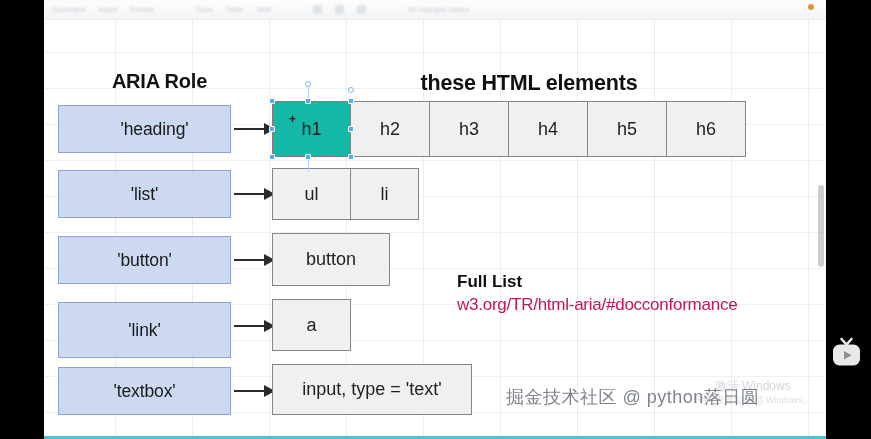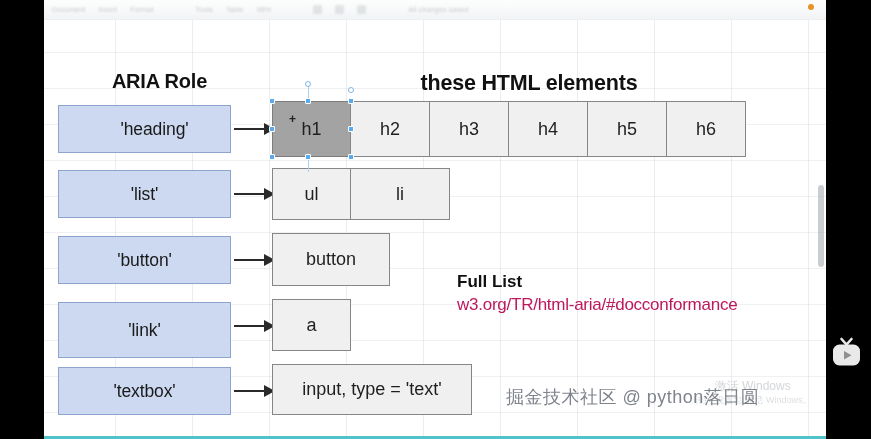--- a/index.html
+++ b/index.html
@@ -109,21 +109,21 @@
 
   
   .el-box {
     position:absolute;
     background:#f0f0f0;
     border:1px solid #868686;
     display:flex; align-items:center; justify-content:center;
     font-size:18px;
     color:#1f1f1f;
   }
-  .el-box.selected { background:#a3a3a3; border-color:#7d7d7d; }
+  .el-box.selected { background:#14b8a6; border-color:#7d7d7d; }
 
   
   .arrow { position:absolute; height:12px; }
   .arrow .shaft {
     position:absolute; left:0; top:5px;
     height:2px; background:#2a2a2a;
   }
   .arrow .head {
     position:absolute; top:0;
     width:0; height:0;
@@ -285,21 +285,21 @@
       <div class="el-box" style="left:464px; top:101px; width:80px; height:56px;">h4</div>
       <div class="el-box" style="left:543px; top:101px; width:80px; height:56px;">h5</div>
       <div class="el-box" style="left:622px; top:101px; width:80px; height:56px;">h6</div>
 
       <div class="role-box" style="left:14px;  top:170px; width:173px; height:48px;">'list'</div>
       <div class="arrow" style="left:190px; top:188px; width:42px;">
         <div class="shaft" style="width:31px;"></div>
           <div class="head" style="left:30px;"></div>
       </div>
       <div class="el-box" style="left:228px; top:168px; width:79px; height:52px;">ul</div>
-      <div class="el-box" style="left:306px; top:168px; width:100px; height:52px;">li</div>
+      <div class="el-box" style="left:306px; top:168px; width:69px; height:52px;">li</div>
 
       <div class="role-box" style="left:14px;  top:236px; width:173px; height:48px;">'button'</div>
       <div class="arrow" style="left:190px; top:254px; width:42px;">
         <div class="shaft" style="width:31px;"></div>
           <div class="head" style="left:30px;"></div>
       </div>
       <div class="el-box" style="left:228px; top:233px; width:118px; height:53px;">button</div>
 
       <div class="role-box" style="left:14px;  top:302px; width:173px; height:56px;">'link'</div>
       <div class="arrow" style="left:190px; top:320px; width:42px;">

